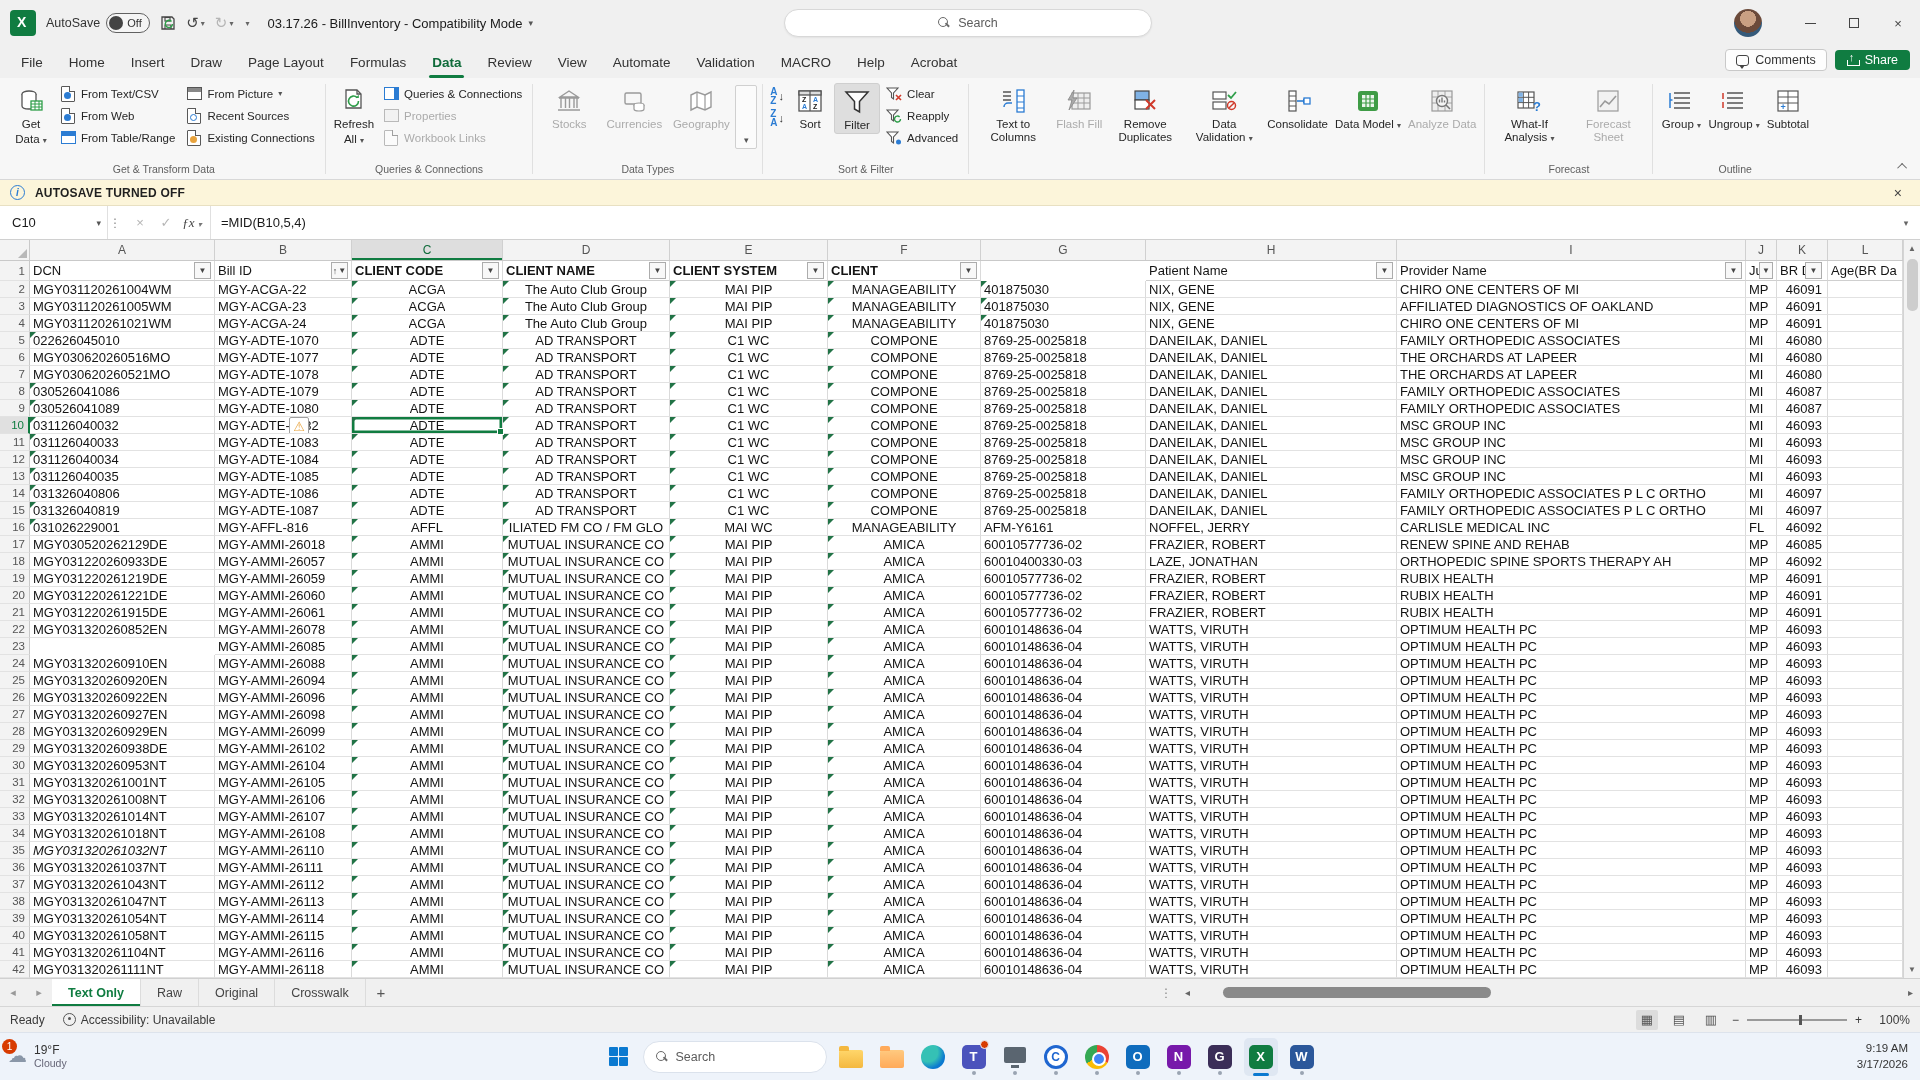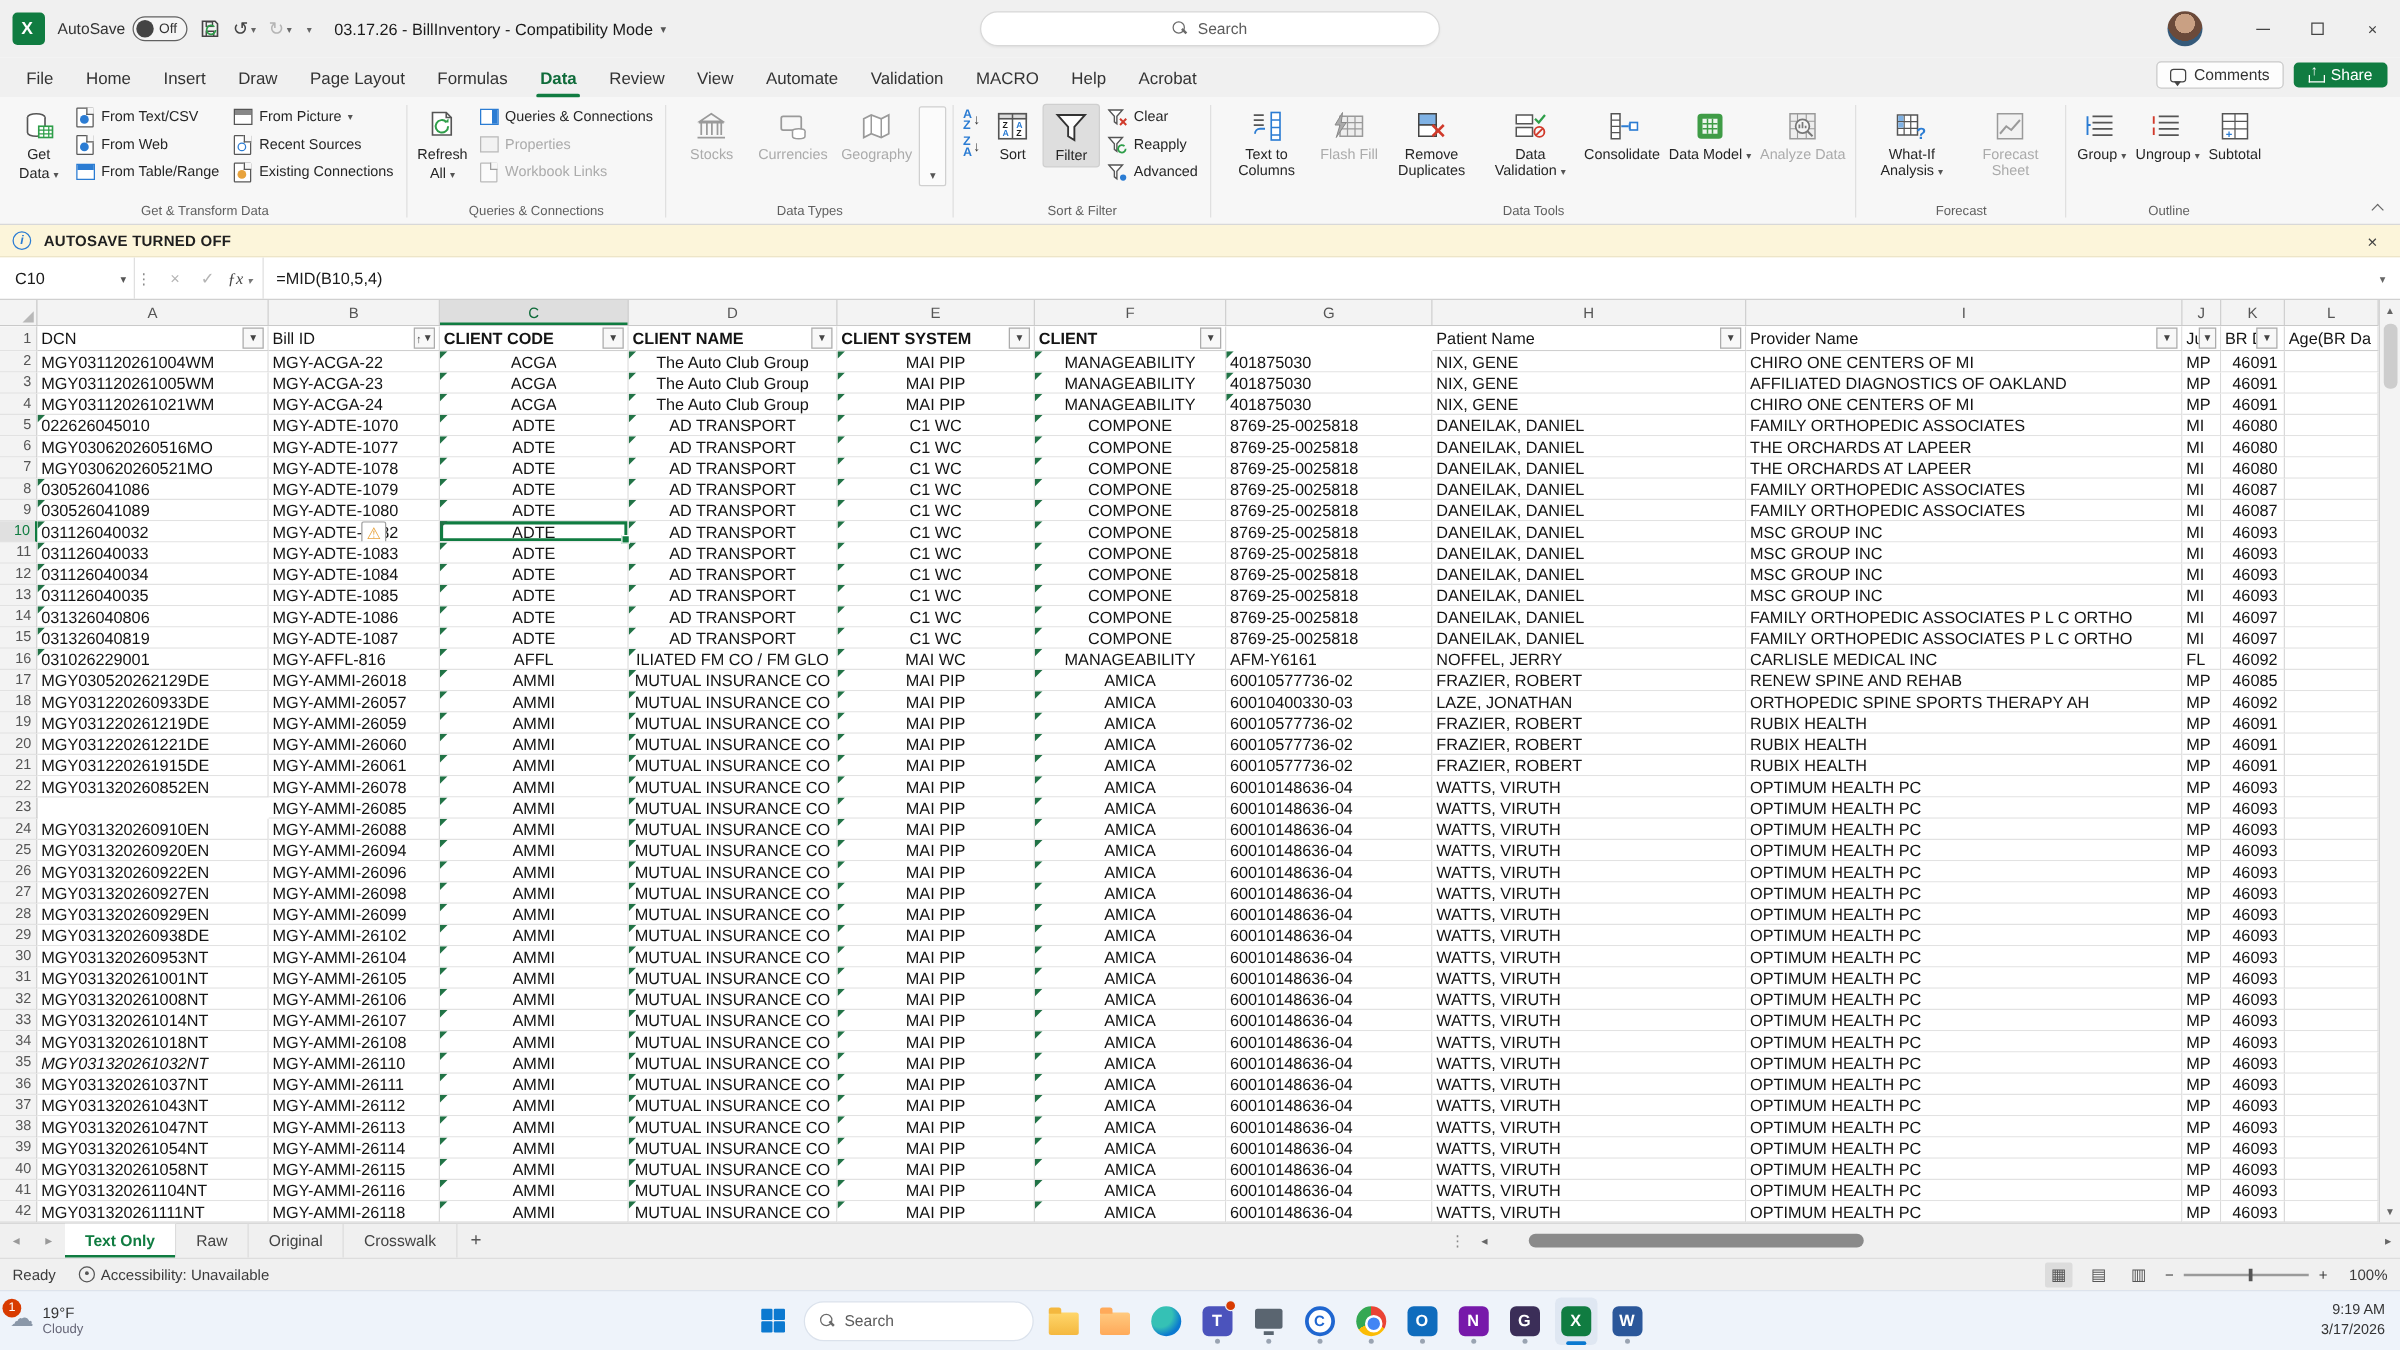--- a/index.html
+++ b/index.html
@@ -553,21 +553,20 @@
                 <rect x="3" y="3" width="20" height="20" fill="#eee" stroke="#9a9a9a" stroke-width="1.2"></rect>
                 <path d="M3 9h20M3 15h20M9 3v20M16 3v20" stroke="#9a9a9a" stroke-width=".9"></path>
                 <circle cx="13" cy="13" r="5.5" fill="#f5f5f5" stroke="#777" stroke-width="1.4"></circle>
                 <path d="M17 17l4 4" stroke="#777" stroke-width="1.6"></path>
                 <path d="M10.5 14.5v-3M13 14.5v-5M15.5 14.5v-2" stroke="#777" stroke-width="1.4"></path>
               </svg>
             </span>
           <span>Analyze Data</span>
         </div>
       </div>
-      <div class="rg-label">Data Tools</div>
     </div>
     <div class="rdiv"></div>
 
     <div class="rgroup">
       <div class="rg-inner">
         <div class="bigbtn">
           <span class="bico">
               <svg width="26" height="26" viewBox="0 0 26 26">
                 <rect x="2" y="4" width="16" height="16" fill="#fff" stroke="#555" stroke-width="1.2"></rect>
                 <path d="M2 9.3h16M2 14.6h16M7.3 4v16M12.6 4v16" stroke="#555" stroke-width="1"></path>

